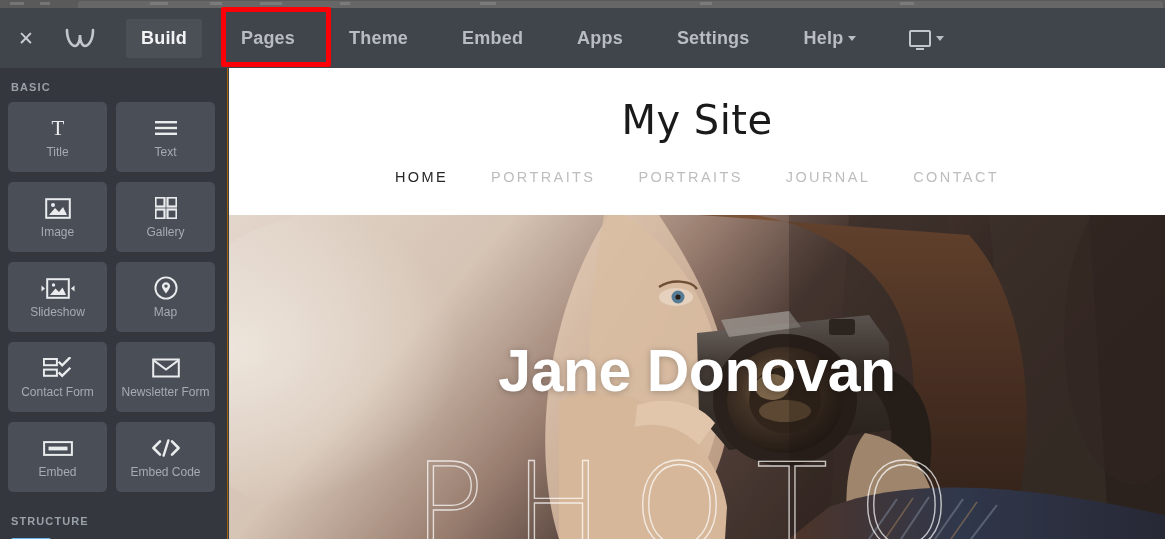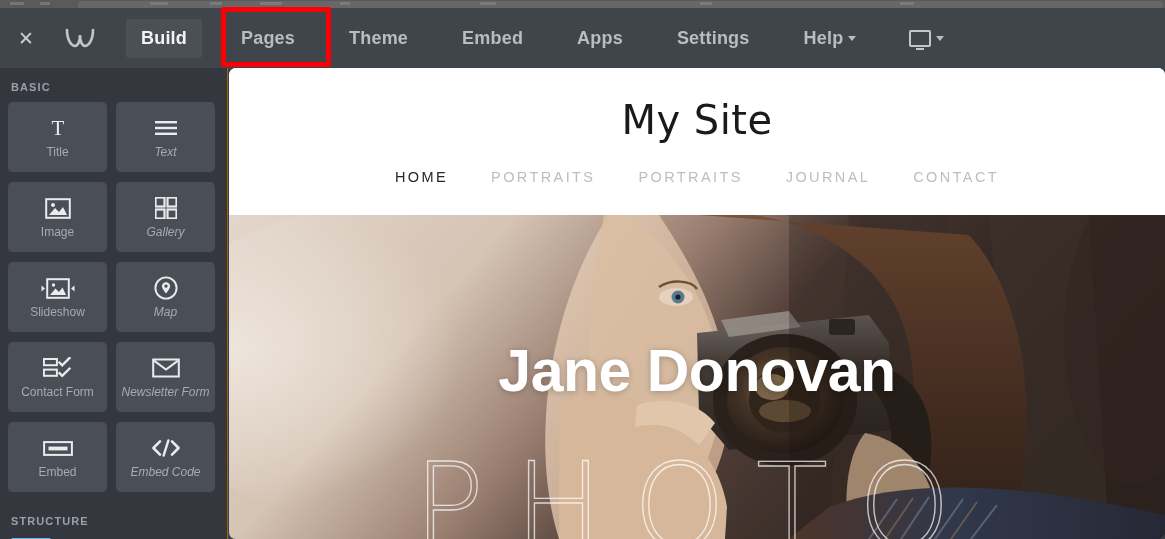--- a/index.html
+++ b/index.html
@@ -85,38 +85,38 @@
     letter-spacing: 1.1px; padding: 13px 0 9px 11px;
   }
   .tile-grid { display: flex; flex-wrap: wrap; padding: 0 8px; }
   .tile {
     width: 99px; height: 70px; margin: 0 9px 10px 0;
     background: #4a4f57; border-radius: 5px;
     display: flex; flex-direction: column;
     align-items: center; justify-content: center;
     cursor: pointer;
   }
-  .tile:nth-child(2n) { margin-right: 0; font-style: italic; }
+  .tile:nth-child(2n) { margin-right: 0; }
   .tile .ticon {
     height: 26px; display: flex; align-items: center; justify-content: center;
     margin-bottom: 5px; color: #e9ebed;
   }
   .tile .tlabel {
     color: #a6abb2; font-size: 12px; text-align: right; line-height: 13px;
     max-width: 92px;
   }
   .struct-strip {
     margin: 2px 0 0 11px; width: 40px; height: 12px;
     background: #6cb6e8; border-radius: 2px 2px 0 0;
   }
 
   
   .preview {
     position: absolute; top: 68px; left: 229px;
-    width: 936px; height: 471px; background: #ffffff; overflow: hidden; border-radius: 7px;
+    width: 936px; height: 471px; background: #ffffff; overflow: hidden;
   }
   .site-header { height: 147px; background: #fff; position: relative; }
   .site-title {
     text-align: center; padding-top: 29px;
     font-family: "DejaVu Sans", sans-serif;
     font-size: 40px; font-weight: normal; color: #1a1a1a;
     letter-spacing: .5px;
   }
   .site-nav {
     display: flex; justify-content: center; align-items: flex-end;

